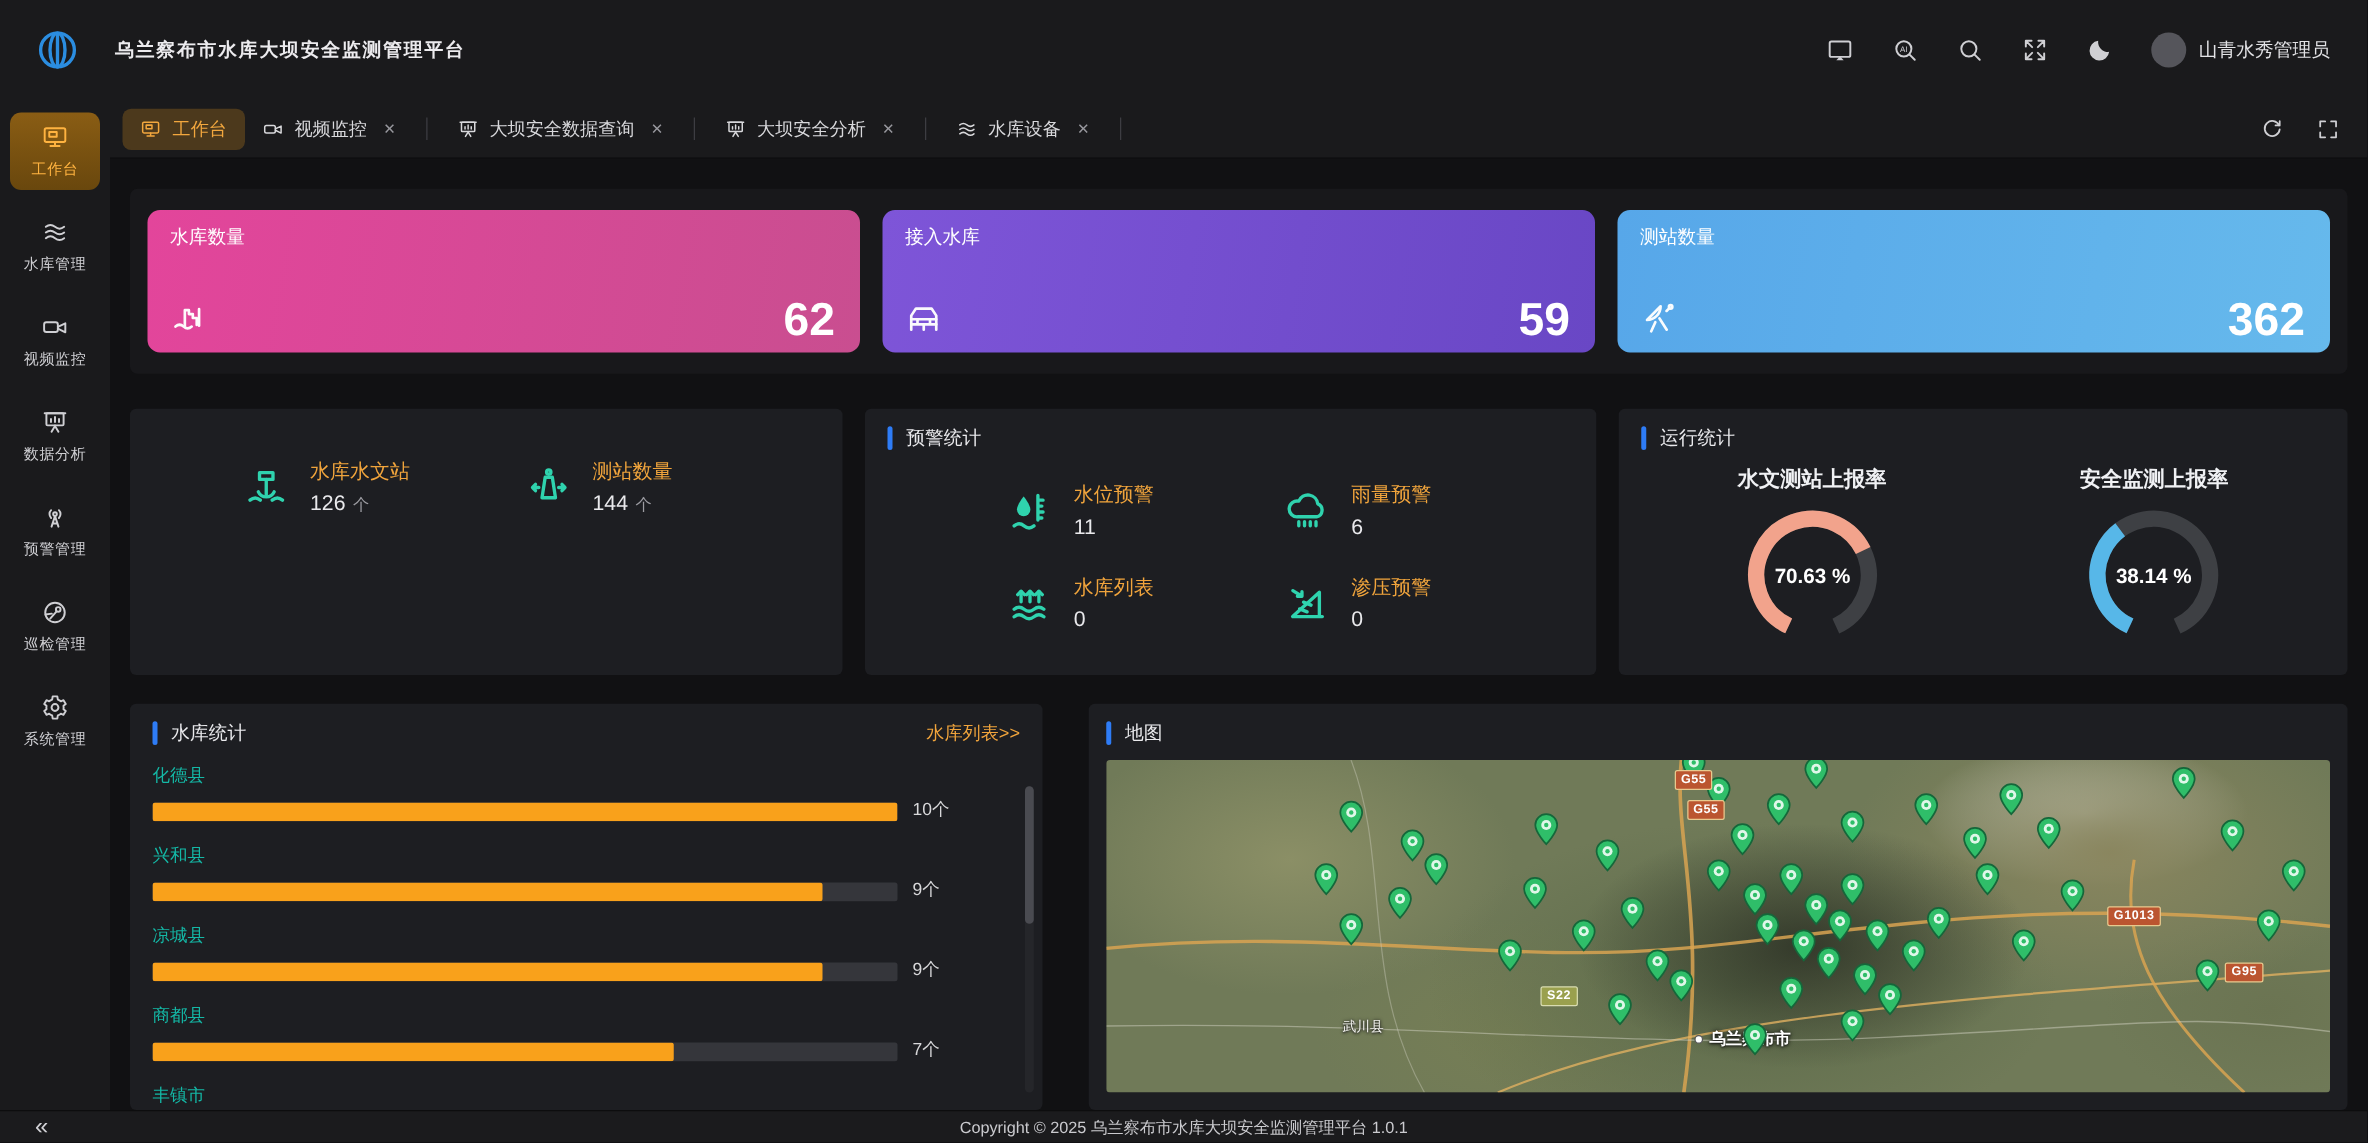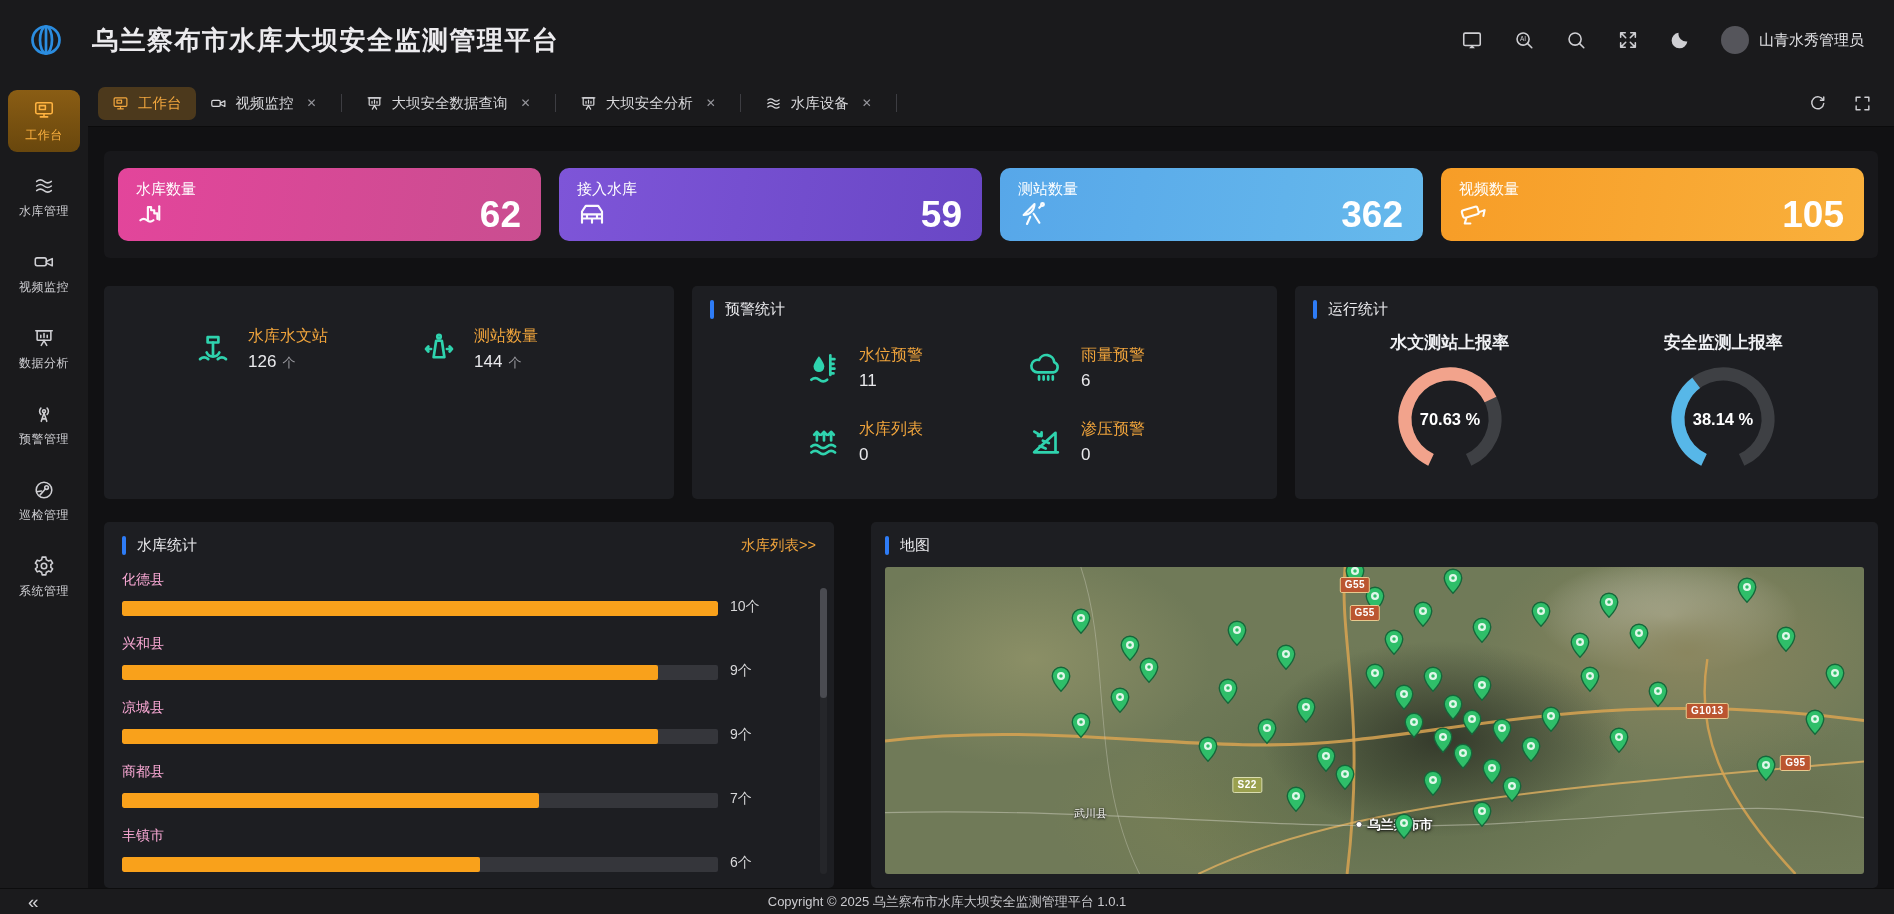--- a/index.html
+++ b/index.html
@@ -4,21 +4,21 @@
 <style>
   html,body{margin:0;padding:0;background:#0d0d0e;}
   *{box-sizing:border-box;}
   body{width:1894px;height:914px;overflow:hidden;font-family:"Liberation Sans","DejaVu Sans",sans-serif;color:#e6e6e9;}
   .app{width:1894px;height:914px;display:flex;flex-direction:column;background:#111113;}
 
   
   .topbar{height:80px;flex:0 0 80px;display:flex;align-items:center;background:#1a1a1c;padding:0 30px 0 26px;}
   .logo{width:40px;height:40px;display:inline-flex;align-items:center;justify-content:center;color:#2b8de0;margin-right:26px;}
   .logo svg{width:36px;height:36px;}
-  .app-title{font-size:26px;font-weight:700;letter-spacing:1.5px;color:#ecebee;margin:0;}
+  .app-title{font-size:15px;font-weight:700;letter-spacing:1.5px;color:#ecebee;margin:0;}
   .header-actions{margin-left:auto;display:flex;align-items:center;gap:30px;color:#cfcfd3;}
   .h-icon{width:22px;height:22px;display:inline-flex;cursor:pointer;}
   .h-icon svg{width:22px;height:22px;}
   .user{display:flex;align-items:center;gap:10px;margin-left:30px;cursor:pointer;}
   .avatar{width:28px;height:28px;border-radius:50%;background:#55555b;display:inline-block;}
   .username{font-size:15px;color:#e2e2e5;}
 
   
   .body-row{flex:1 1 auto;display:flex;min-height:0;}
   .sidebar{width:88px;flex:0 0 88px;background:#1a1a1c;padding-top:10px;}
@@ -38,21 +38,21 @@
   .tab.active{background:rgba(240,160,30,.24);color:#f2a73e;}
   .tab .close{font-size:12px;color:#98989e;margin-left:4px;cursor:pointer;}
   .tab-div{width:1px;height:18px;background:#3d3d42;margin:0 10px;}
   .tabbar-actions{margin-left:auto;display:flex;align-items:center;gap:26px;color:#cfcfd3;}
   .tb-icon{width:19px;height:19px;cursor:pointer;}
   .tb-icon svg{width:19px;height:19px;}
 
   
   .content{flex:1 1 auto;min-height:0;background:#111113;padding:0 16px;overflow:hidden;display:flex;flex-direction:column;}
   .cards-wrap{margin-top:24px;background:#18181b;border-radius:6px;padding:0;}
-  .cards-row{display:flex;gap:18px;padding:0 14px;height:73px;margin:17px 0;}
+  .cards-row{display:flex;gap:18px;padding:0 14px;height:114px;margin:17px 0;}
   .stat-card{flex:1 1 0;border-radius:10px;padding:12px 20px 12px 18px;position:relative;color:#fff;}
   .stat-card .sc-title{font-size:15px;font-weight:500;}
   .stat-card .sc-icon{position:absolute;left:18px;bottom:12px;width:30px;height:30px;color:#fff;opacity:.97;}
   .stat-card .sc-icon svg{width:30px;height:30px;}
   .stat-card .sc-value{position:absolute;right:20px;bottom:8px;font-size:37px;font-weight:700;line-height:1;}
 
   .panels-row{display:flex;gap:18px;margin-top:28px;height:213px;flex:0 0 213px;}
   .panel{background:#1d1e22;border-radius:5px;padding:14px 18px;position:relative;}
   .panel-title{display:flex;align-items:center;gap:11px;font-size:15px;color:#eaeaed;}
   .tbar{width:4px;height:19px;border-radius:2px;background:#2e7cf6;display:inline-block;}
@@ -72,21 +72,21 @@
   .stat-item .si-unit{font-size:13px;color:#9c9ca2;margin-left:6px;}
 
   .gauges{display:flex;justify-content:space-around;padding-top:4px;}
   .gauge-block{text-align:center;}
   .gauge-title{font-size:17px;font-weight:700;color:#f0f1f4;margin:8px 0 6px;}
 
   .bottom-row{display:flex;gap:37px;margin-top:23px;flex:1 1 auto;min-height:0;}
   .p-reservoir{flex:0 0 730px;overflow:hidden;}
   .bar-list{margin-top:16px;padding-right:50px;}
   .bar-row{margin-bottom:19px;}
-  .bar-label{font-size:14px;color:#f9a8d4;margin-bottom:9px;}
+  .bar-label{font-size:14px;color:#14b8a6;margin-bottom:9px;}
   .bar-line{display:flex;align-items:flex-end;gap:12px;}
   .bar-track{flex:1 1 auto;height:15px;background:#35363b;border-radius:2px;overflow:hidden;}
   .bar-fill{height:100%;background:#f9a11b;border-radius:2px;}
   .bar-val{flex:0 0 36px;font-size:14px;color:#d8d8da;}
   .scrollbar{position:absolute;right:7px;top:66px;bottom:14px;width:7px;border-radius:4px;background:rgba(255,255,255,.04);}
   .scrollbar .thumb{width:7px;height:110px;border-radius:4px;background:#4a4b51;}
 
   .p-map{flex:1 1 auto;padding:14px 14px;overflow:hidden;display:flex;flex-direction:column;}
   .map-canvas{flex:1 1 auto;margin-top:12px;position:relative;border-radius:3px;overflow:hidden;cursor:grab;
     background-color:#707a58;
@@ -306,30 +306,20 @@
               </div>
               <div class="stat-card" style="background: linear-gradient(100deg, rgb(87, 167, 233), rgb(102, 185, 236));">
                 <div class="sc-title">测站数量</div>
                 <span class="sc-icon"><svg viewBox="0 0 24 24" fill="none" stroke="currentColor" stroke-width="1.7" stroke-linecap="round" stroke-linejoin="round">
                     <path d="M4.5 12.8A8.8 8.8 0 0 0 13.2 4L4.5 12.8z"></path>
                     <path d="M12.5 11.8l4.6 7.2M9.8 14.2L7.2 20M17 7l1.8-1.8"></path>
                     <circle cx="19.6" cy="4.4" r="1.1"></circle>
                   </svg></span>
                 <div class="sc-value">362</div>
               </div>
-              <div class="stat-card" style="background: linear-gradient(100deg, rgb(247, 157, 39), rgb(249, 176, 60));">
-                <div class="sc-title">视频数量</div>
-                <span class="sc-icon"><svg viewBox="0 0 24 24" fill="none" stroke="currentColor" stroke-width="1.7" stroke-linecap="round" stroke-linejoin="round">
-                    <g transform="rotate(-16 9 10.5)">
-                      <rect x="2.5" y="7.5" width="13" height="6.2" rx="1.6"></rect>
-                    </g>
-                    <path d="M5.8 15.5L4.6 19.6h4.5M16.2 10.5l4.3-1.6-1 4.6"></path>
-                  </svg></span>
-                <div class="sc-value">105</div>
-              </div>
             </div>
         </section>
 
         <section class="panels-row">
           <div class="panel p-station">
             <div class="stat-grid" id="station-grid">
                 <div class="stat-item">
                   <span class="icon"><svg viewBox="0 0 24 24" fill="none" stroke="currentColor" stroke-width="1.7" stroke-linecap="round" stroke-linejoin="round">
                       <rect x="8.6" y="4.5" width="6.8" height="3.4"></rect>
                       <path d="M12 7.9v7.6"></path>

